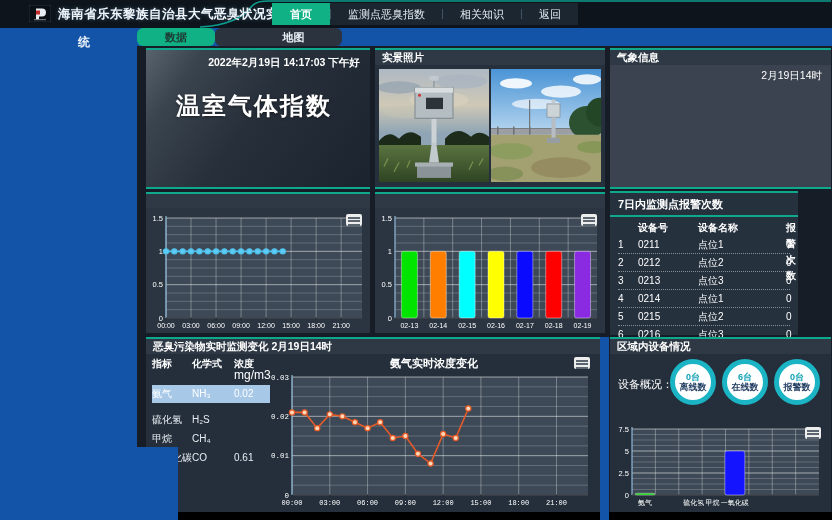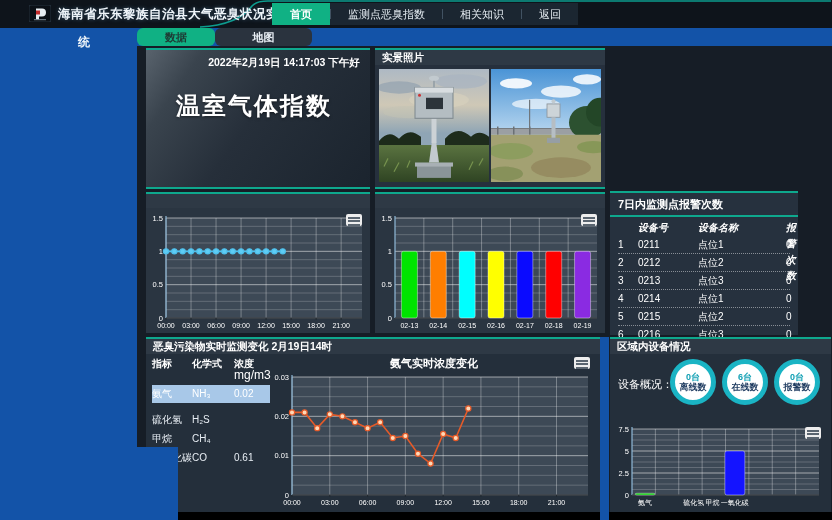--- a/index.html
+++ b/index.html
@@ -14,21 +14,21 @@
   .nav{position:absolute;left:272px;top:3px;height:22px;display:flex;align-items:stretch;background:#1b2631;}
   .nav-item{display:flex;align-items:center;padding:0 17px;font-size:11px;color:#e6edf3;cursor:pointer;}
   .nav-item.active{background:#10b184;color:#fff;padding:0 18px;font-weight:bold;}
   .nav-sep{width:1px;height:10px;background:#415262;align-self:center;}
   
   .sidebar{position:absolute;left:0;top:28px;width:137px;height:492px;background:#1353a8;z-index:2;}
   .title-overflow{position:absolute;left:78px;top:6px;font-size:12px;font-weight:bold;color:#eef4f9;}
   .tabstrip{position:absolute;left:137px;top:28px;width:695px;height:18px;background:#1353a8;z-index:3;}
   .tab{position:absolute;top:0;height:18px;line-height:18px;text-align:center;font-size:11px;font-weight:bold;cursor:pointer;border-radius:6px;}
   .tab-data{left:0;width:78px;background:#10b184;color:#1e3a34;}
-  .tab-map{left:78px;width:97px;background:#2a333e;color:#e8eef4;}
+  .tab-map{left:78px;width:97px;background:#2a333e;color:#e8eef4;padding-left:30px;}
   .content-bg{position:absolute;left:137px;top:46px;width:695px;height:466px;background:#161d26;z-index:1;}
   .blue-patch-a{position:absolute;left:137px;top:447px;width:41px;height:73px;background:#1353a8;z-index:4;}
   .blue-patch-b{position:absolute;left:600px;top:337px;width:9px;height:183px;background:#1353a8;z-index:4;}
   
   .panel{position:absolute;background:#26303d;border-top:2px solid #0ea88d;box-sizing:border-box;z-index:3;}
   .panel-h{height:15px;background:#2e3945;color:#fff;font-size:10.5px;font-weight:bold;line-height:15px;padding:0 7px;
            white-space:nowrap;overflow:hidden;}
   .p-green{left:146px;top:48px;width:224px;height:141px;border-bottom:2px solid #0ea88d;
            background:linear-gradient(125deg,#59636d 0%,#3a444e 18%,#262f3a 48%,#1b242e 100%);}
   .p-photos{left:375px;top:48px;width:230px;height:141px;border-bottom:2px solid #0ea88d;}
@@ -52,31 +52,31 @@
   
   .chart-head{height:14px;background:#2e3945;}
   .chart-box{position:absolute;left:0;right:0;top:14px;bottom:0;background:#2a3541;}
   .menu-icon{position:absolute;width:16px;height:12px;background:#ededed;border-radius:2px;z-index:5;cursor:pointer;padding-top:1px;box-sizing:border-box;}
   .menu-icon i{display:block;height:2px;background:#5a6570;margin:1.5px 2px 0 2px;}
   
   .alarm-head{padding:4px 8px 3px 8px;font-size:11px;font-weight:bold;border-bottom:2px solid #0ea88d;}
   .alarm-table{margin:3px 8px 0 8px;font-size:10px;}
   .a-row{display:grid;grid-template-columns:20px 60px 88px 1fr;height:17px;line-height:17px;
          border-bottom:1px dotted rgba(255,255,255,.45);color:#fff;}
-  .a-row.head{font-weight:bold;border-bottom:none;height:16px;line-height:16px;font-style:italic;}
+  .a-row.head{font-weight:bold;border-bottom:none;height:16px;line-height:16px;}
   
   .odor-table{position:absolute;left:6px;top:18px;width:118px;}
   .o-cols{display:grid;grid-template-columns:40px 42px 36px;font-size:10px;font-weight:bold;color:#fff;}
   .o-unit{font-size:12px;font-weight:normal;display:block;line-height:8px;}
   .o-body{margin-top:6px;}
   .odor-row{display:grid;grid-template-columns:40px 42px 36px;height:16px;line-height:16px;font-size:10px;
             color:#e8eef4;margin-bottom:3px;}
   .odor-row.hl{height:18px;line-height:18px;background:#a8c8e8;color:#fff;margin-bottom:9px;}
   .odor-row span{overflow:hidden;white-space:nowrap;}
-  .g-chart{position:absolute;left:124px;top:15px;right:2px;bottom:2px;}
+  .g-chart{position:absolute;left:124px;top:15px;right:2px;bottom:2px;font-family:Liberation Mono, monospace;}
   .g-title{position:absolute;left:0;right:0;top:2px;text-align:center;font-size:11px;font-weight:bold;color:#fff;}
   .g-svg{position:absolute;left:0;right:0;top:17px;bottom:0;}
   
   .dev-label{position:absolute;left:8px;top:38px;font-size:11px;color:#fff;}
   .stat-circle{position:absolute;top:20px;width:46px;height:46px;border:5px solid #1ab4c4;border-radius:50%;
                background:#fff;box-sizing:border-box;display:flex;flex-direction:column;align-items:center;justify-content:center;}
   .stat-count{font-size:9px;font-weight:bold;color:#12a0b4;line-height:10px;}
   .stat-label{font-size:9px;font-weight:bold;color:#1d3a5f;line-height:10px;}
   .sc0{left:60px;} .sc1{left:112px;} .sc2{left:164px;}
   .dev-chart-title{position:absolute;left:0;right:0;top:70px;text-align:center;font-size:11px;font-weight:bold;color:#fff;}
@@ -192,20 +192,26 @@
           <rect x="38" y="30" width="1.2" height="28" fill="#6f767c"></rect>
           <rect x="56" y="34" width="13" height="13" fill="#cdd4d8" stroke="#8a9298" stroke-width="0.8"></rect>
           <rect x="60.5" y="47" width="4" height="20" fill="#b6bec4"></rect>
           <rect x="56" y="67" width="13" height="5" fill="#969ea4"></rect>
           <circle cx="62.5" cy="31.5" r="2" fill="#c2cacf"></circle>
         </svg>
       </div>
     </div>
   </div>
 
+  <div class="panel p-weather">
+    <div class="panel-h">气象信息</div>
+    <div class="weather-body">
+      <div class="weather-time">2月19日14时</div>
+    </div>
+  </div>
 
   <div class="panel p-chart1">
     <div class="chart-head"></div>
     <div class="chart-box"><svg width="224" height="125">
           <rect x="20" y="10" width="196" height="100" fill="#3d4956"></rect>
           <line x1="20" x2="216" y1="110" y2="110" stroke="rgba(255,255,255,0.33)" stroke-width="0.6"></line>
           <line x1="20" x2="216" y1="101.66666666666667" y2="101.66666666666667" stroke="rgba(255,255,255,0.33)" stroke-width="0.6"></line>
           <line x1="20" x2="216" y1="93.33333333333334" y2="93.33333333333334" stroke="rgba(255,255,255,0.33)" stroke-width="0.6"></line>
           <line x1="20" x2="216" y1="85" y2="85" stroke="rgba(255,255,255,0.33)" stroke-width="0.6"></line>
           <line x1="20" x2="216" y1="76.66666666666667" y2="76.66666666666667" stroke="rgba(255,255,255,0.33)" stroke-width="0.6"></line>

